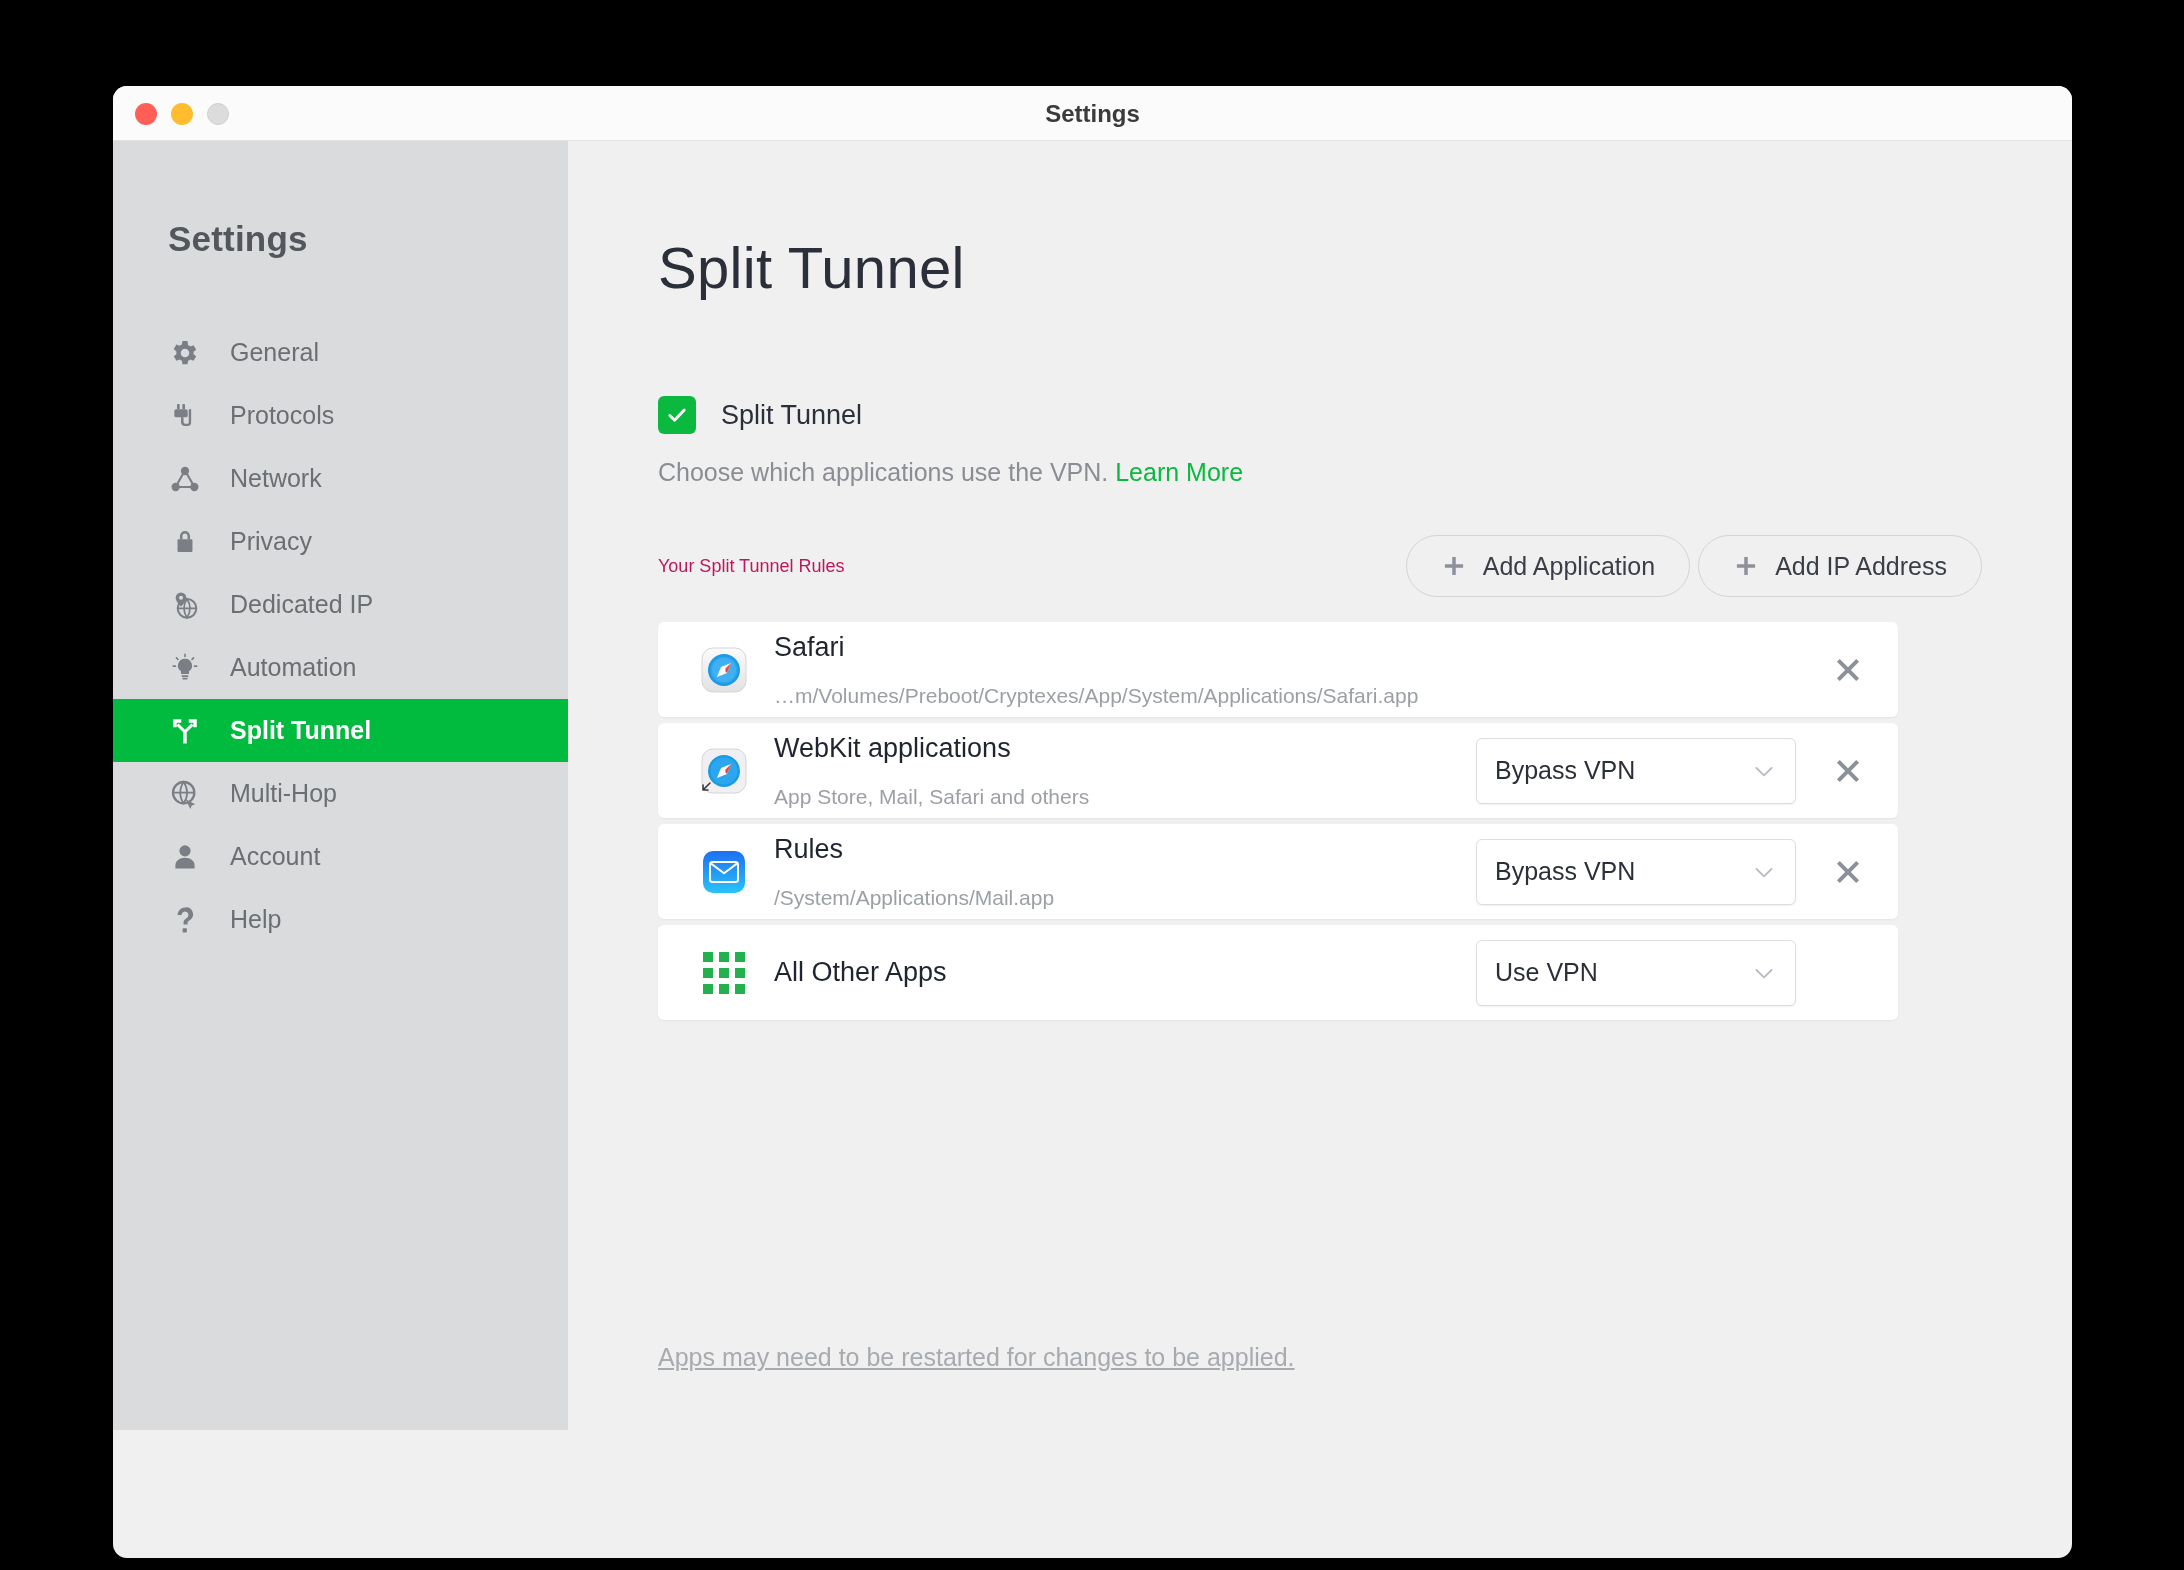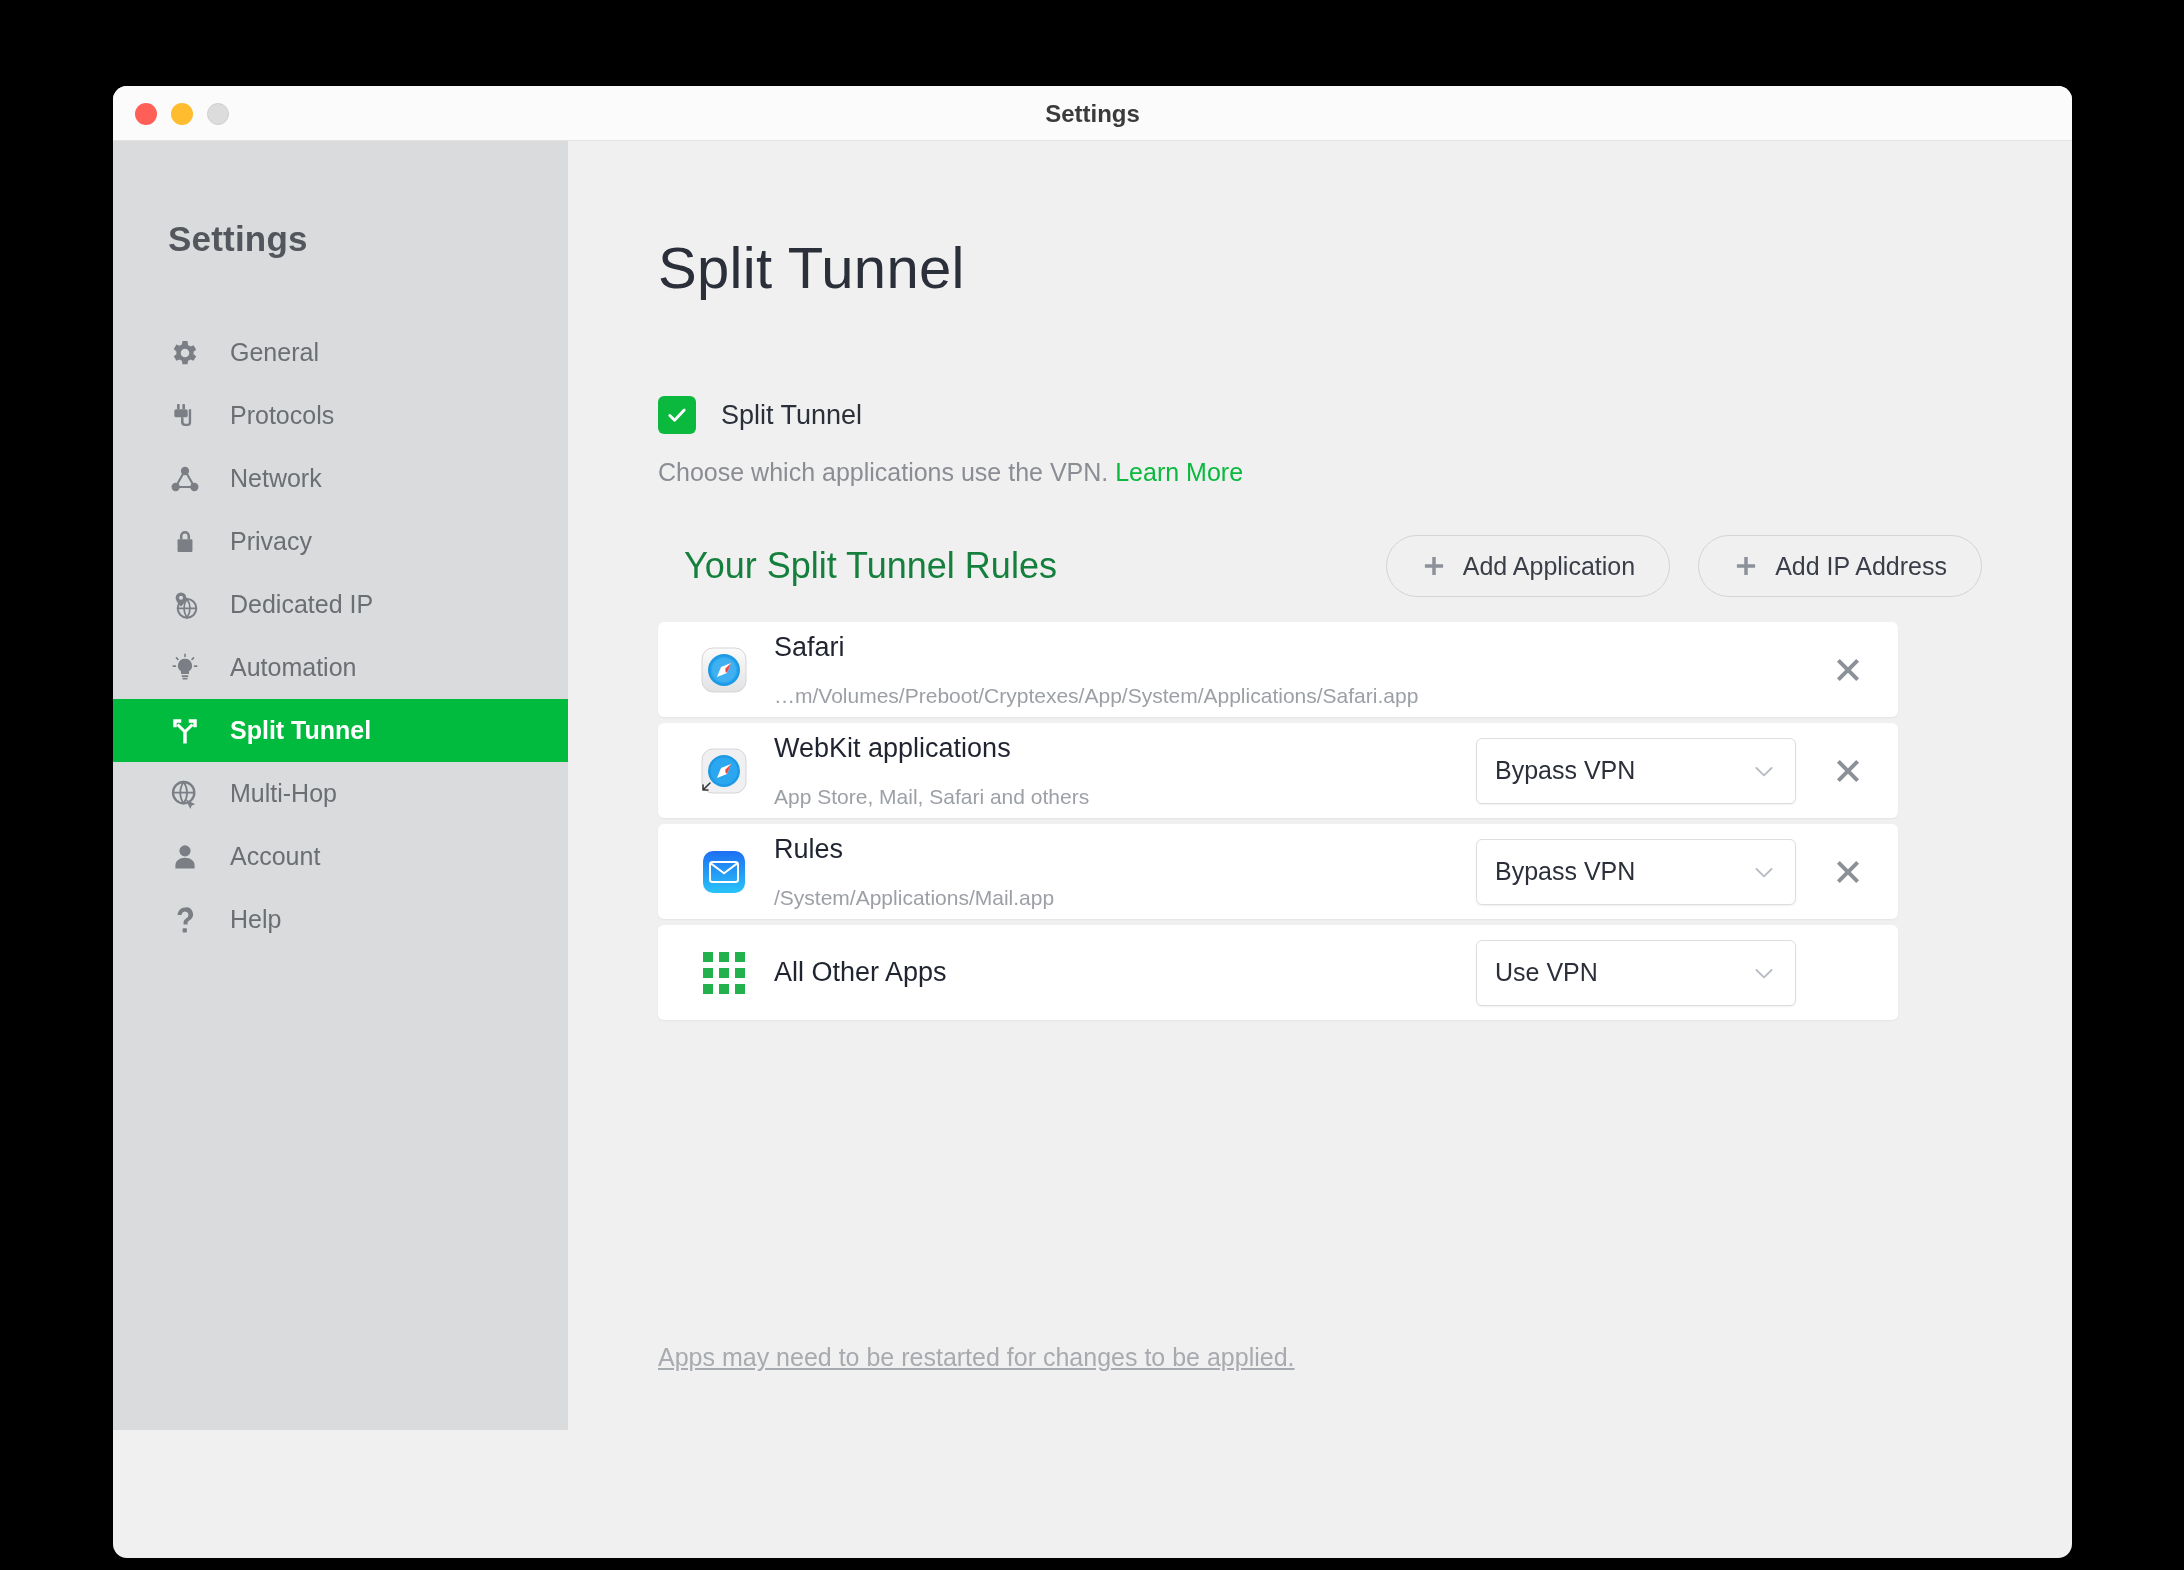--- a/index.html
+++ b/index.html
@@ -100,22 +100,22 @@
   .desc {
     margin: 24px 0 0 90px;
     font-size: 25px; color: #8a8d93;
   }
   .desc .learn { color: #0ab93e; }
 
   .rules-header {
     display: flex; align-items: center;
     margin: 48px 90px 0 90px;
   }
-  .rules-title { font-size: 36px; color: #15803d; margin-left: 26px; }
-  .rules-actions { margin-left: auto; display: flex; gap: 28px; text-align: right; }
+  .rules-title { font-size: 18px; color: #be185d; }
+  .rules-actions { margin-left: auto; display: flex; gap: 8px; text-align: right; }
   .pill-btn {
     height: 62px; border: 1px solid #d3d4d6; border-radius: 31px;
     background: #f0f0f0; color: #3a3e48; font-size: 25px;
     display: flex; align-items: center; gap: 16px;
     padding: 0 34px;
   }
   .plus-icon { display: flex; align-items: center; }
   .plus-icon svg { display: block; }
 
   .rules-list { margin: 25px 90px 0 90px; }

